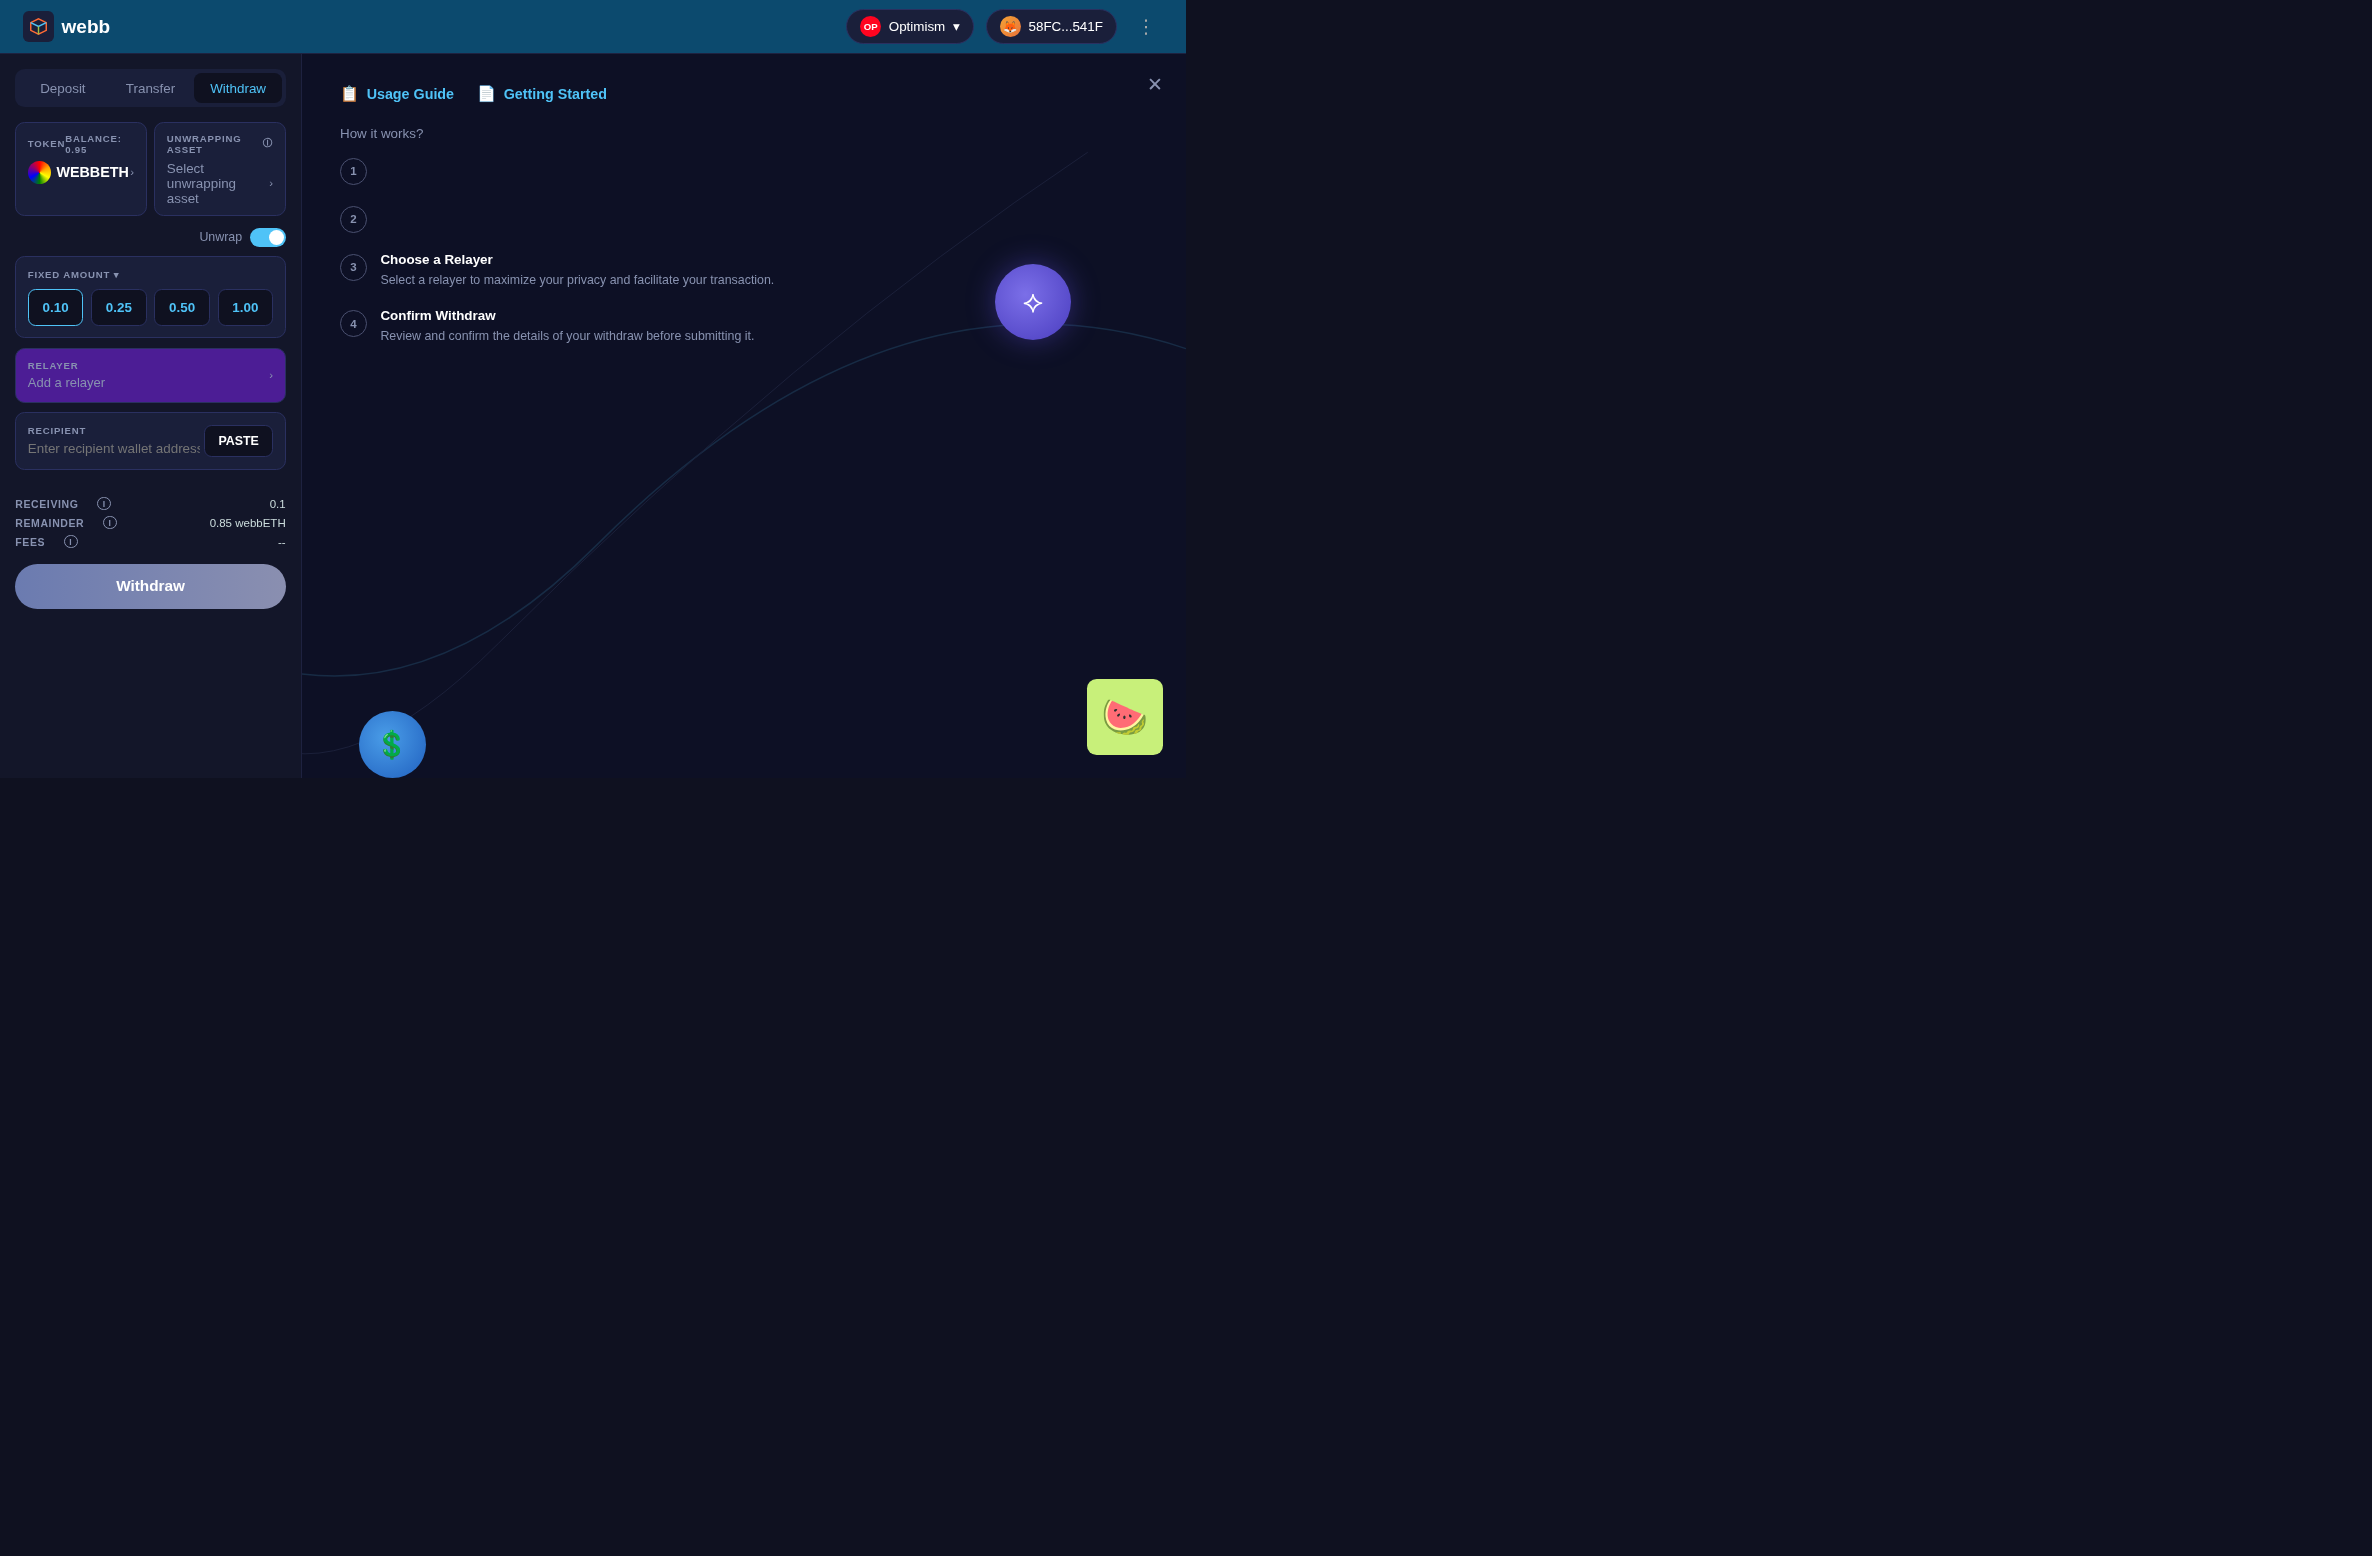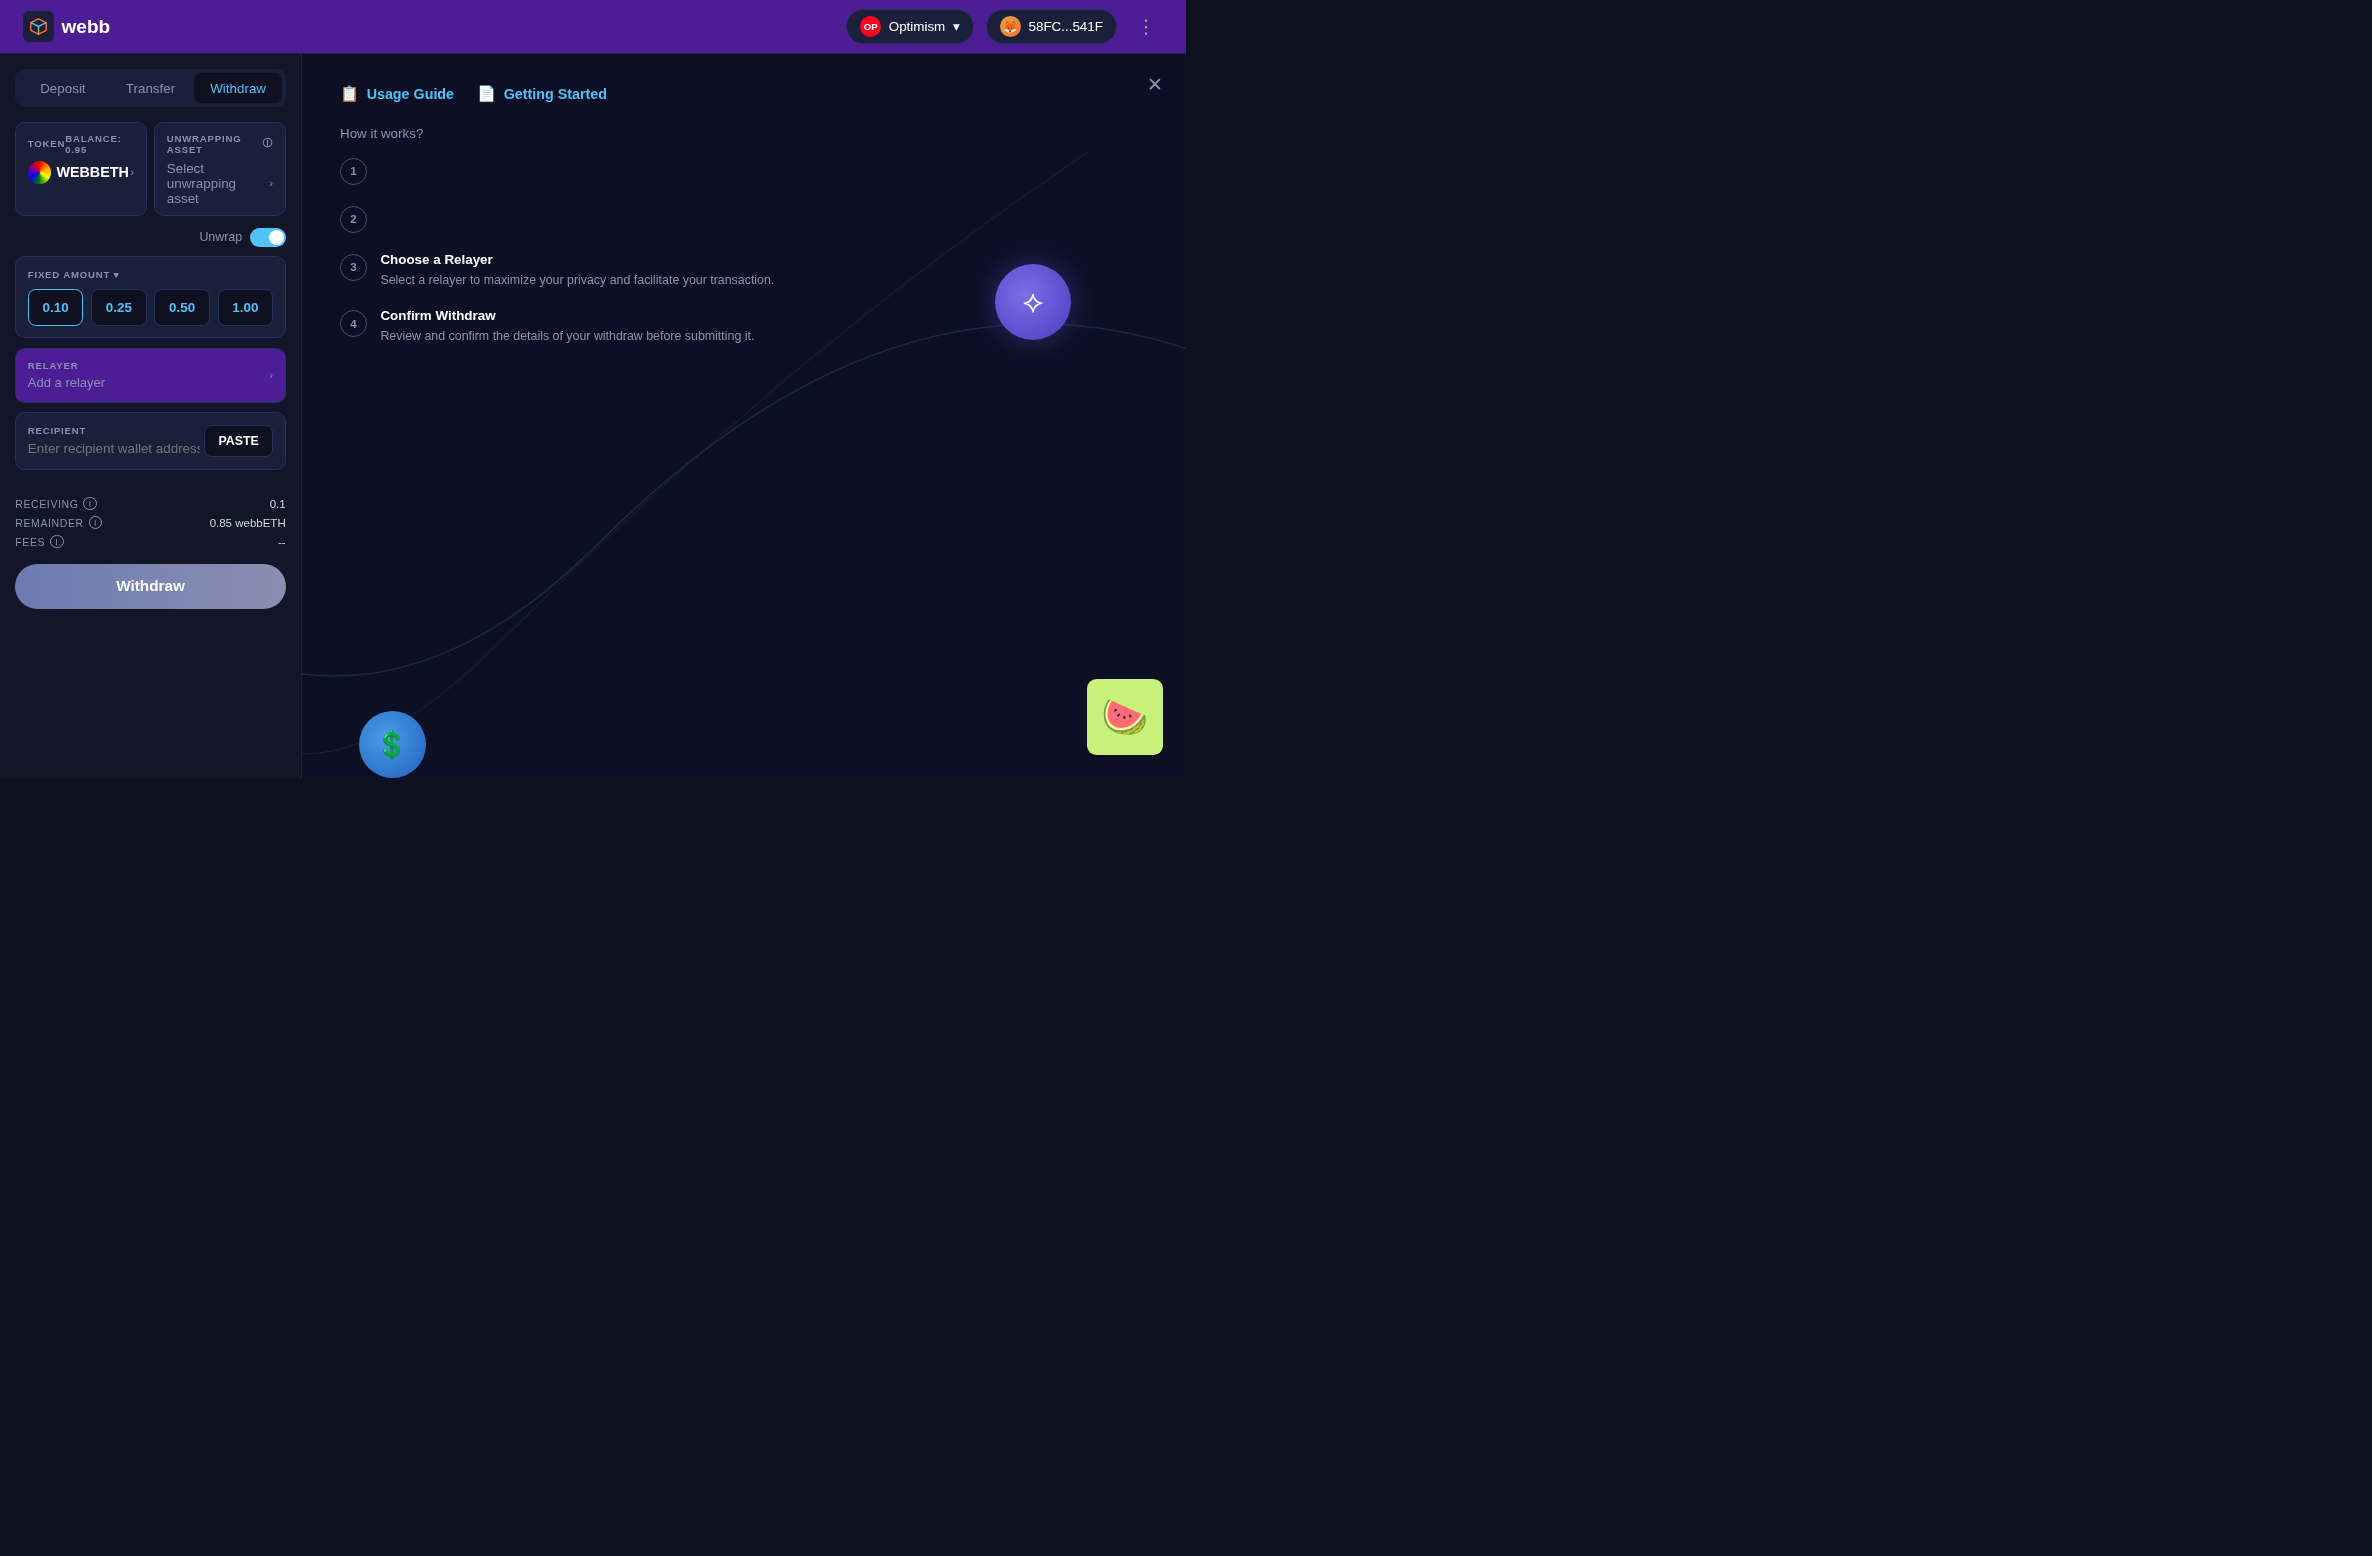--- a/index.html
+++ b/index.html
@@ -11,21 +11,21 @@
       height: 778px;
       overflow: hidden;
       position: relative;
     }
 
     
     .topnav {
       display: flex;
       justify-content: space-between;
       padding: 19px 23px;
-      background: #4c1d95;
+      background: #0c4a6e;
       border-bottom: 1px solid #1e2240;
       height: 54px;
     }
     .logo {
       display: flex;
       align-items: center;
       gap: 7.6px;
     }
     .logo-icon {
       width: 31px;
@@ -347,27 +347,27 @@
       margin-bottom: 15.3px;
     }
     .info-row {
       display: flex;
       justify-content: space-between;
       align-items: center;
       margin-bottom: 5.7px;
     }
     .info-key {
       font-size: 10.5px;
-      font-weight: 400;
+      font-weight: 700;
       color: #8892b0;
       letter-spacing: 0.6px;
       text-transform: uppercase;
       display: flex;
       align-items: center;
-      gap: 5px;
+      gap: 19px;
     }
     .info-val {
       font-size: 11.5px;
       color: #cdd;
     }
     .info-circle {
       width: 13.4px;
       height: 13.4px;
       border: 1px solid #8892b0;
       border-radius: 50%;

